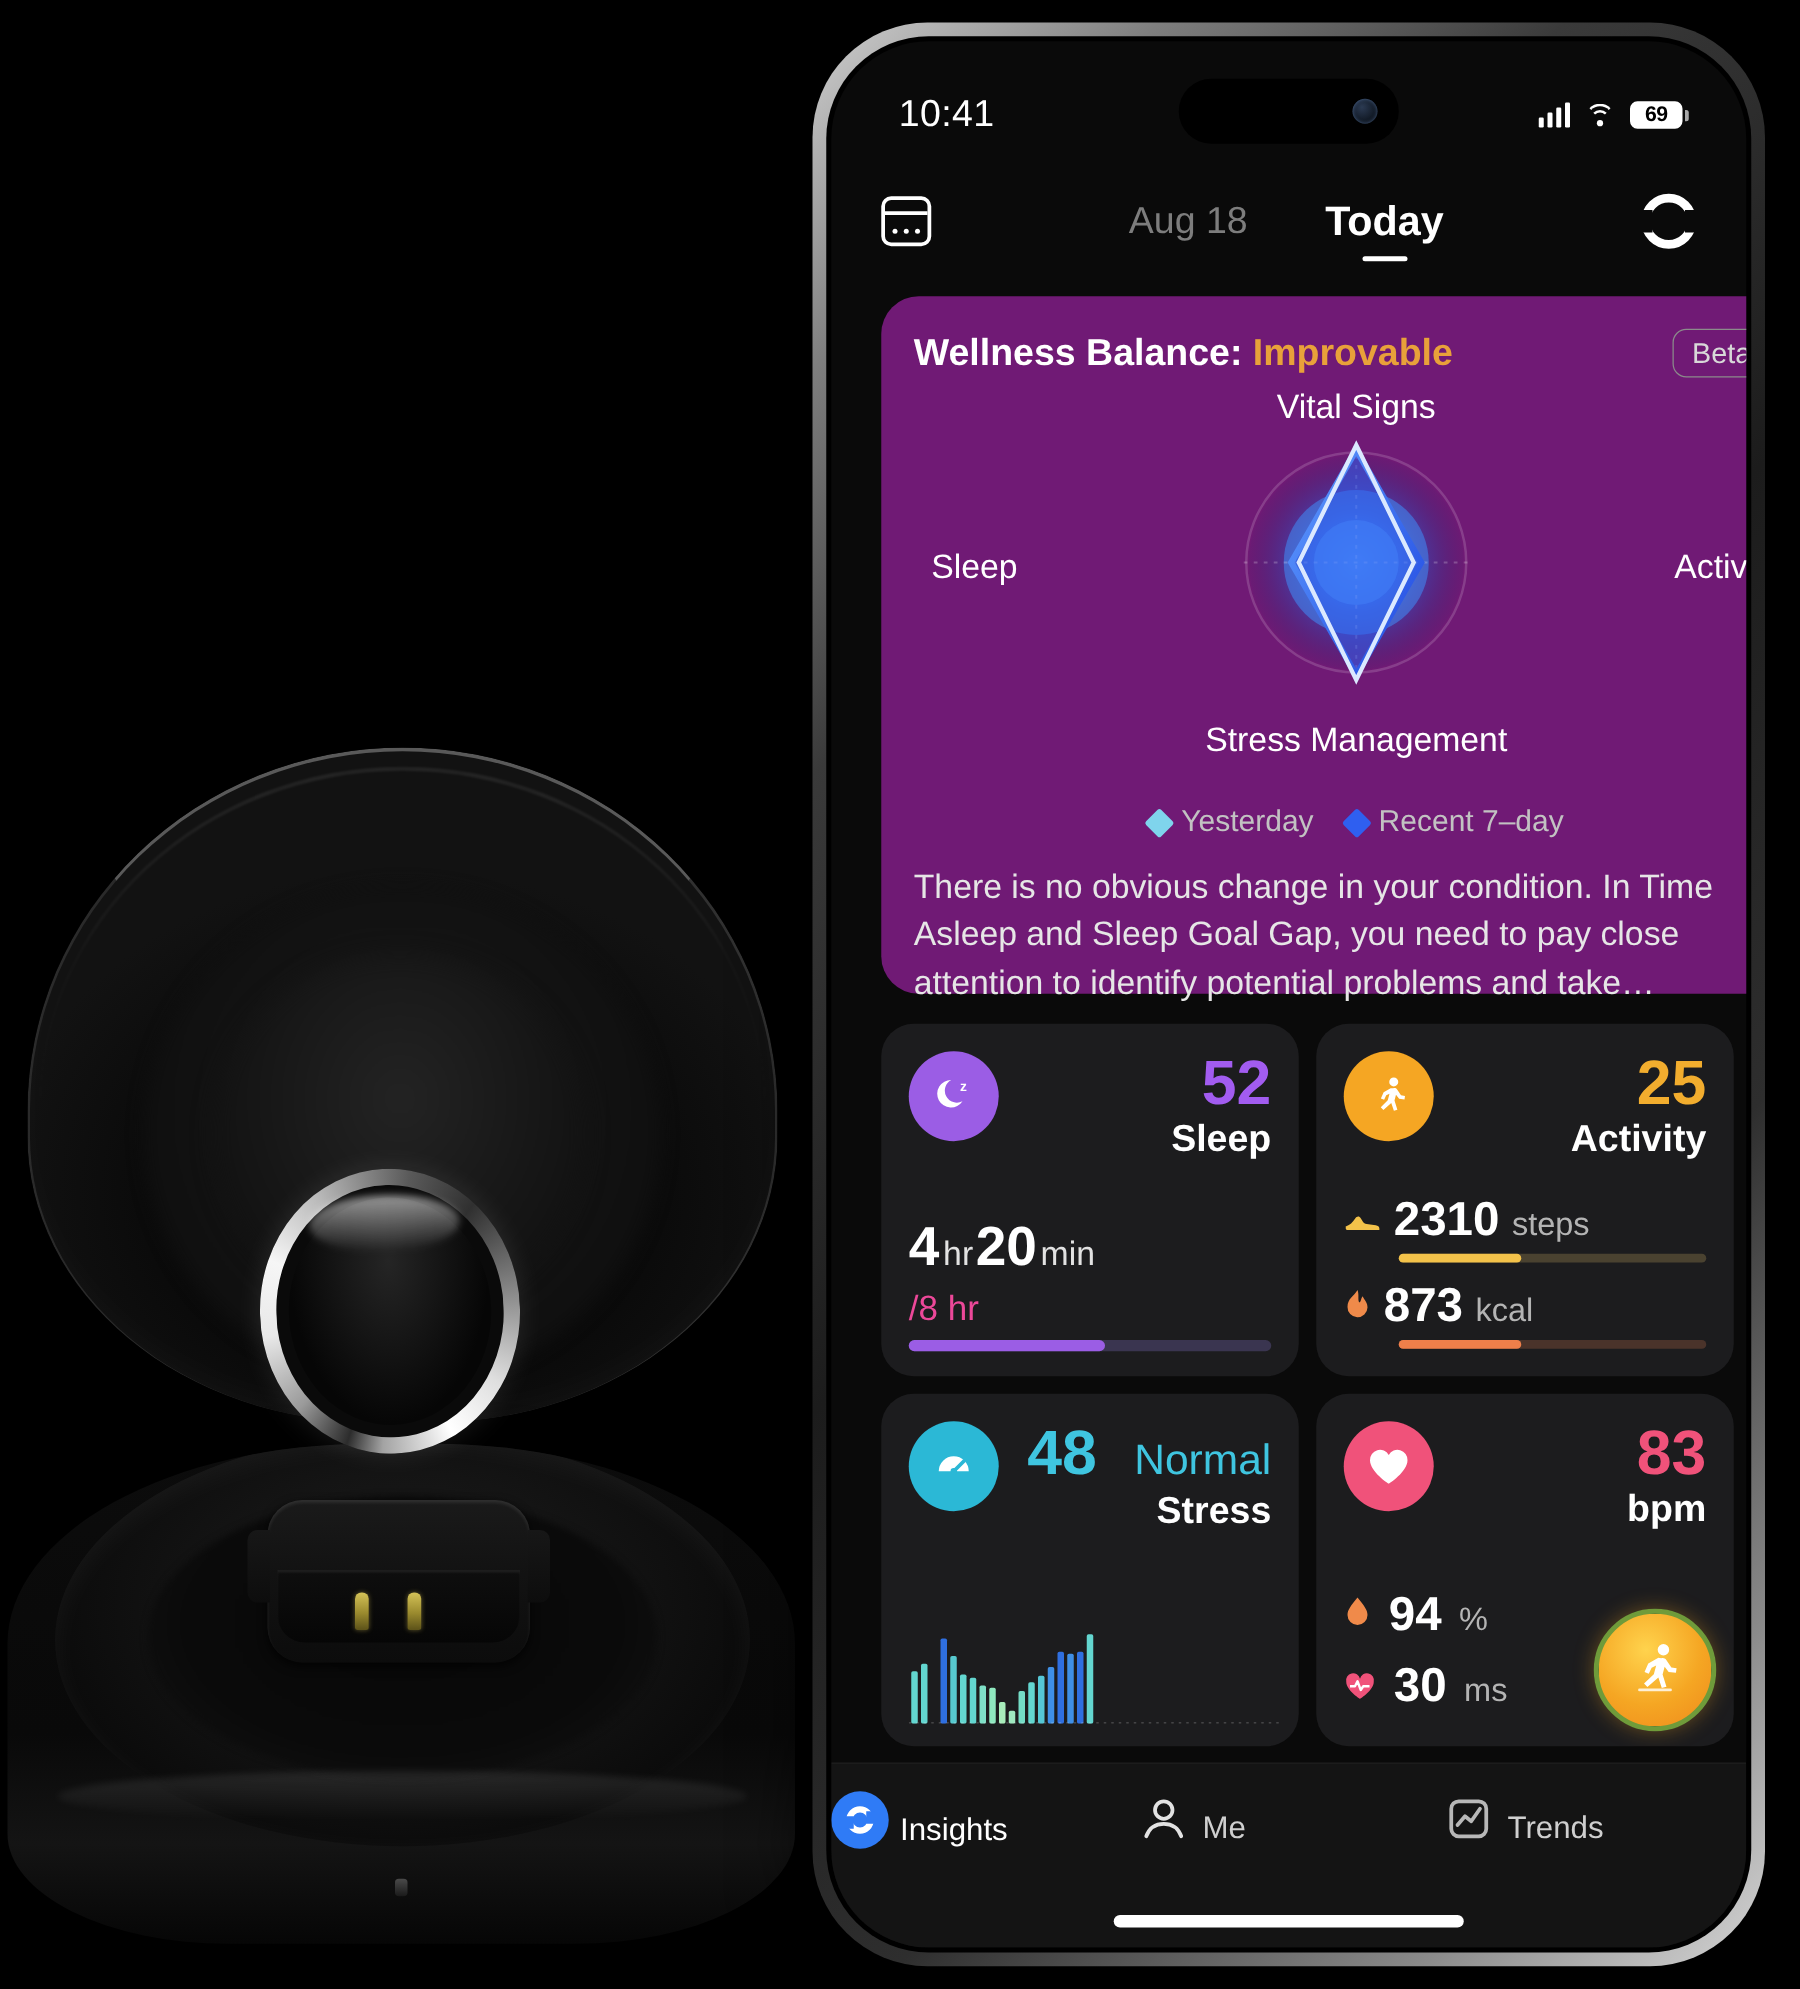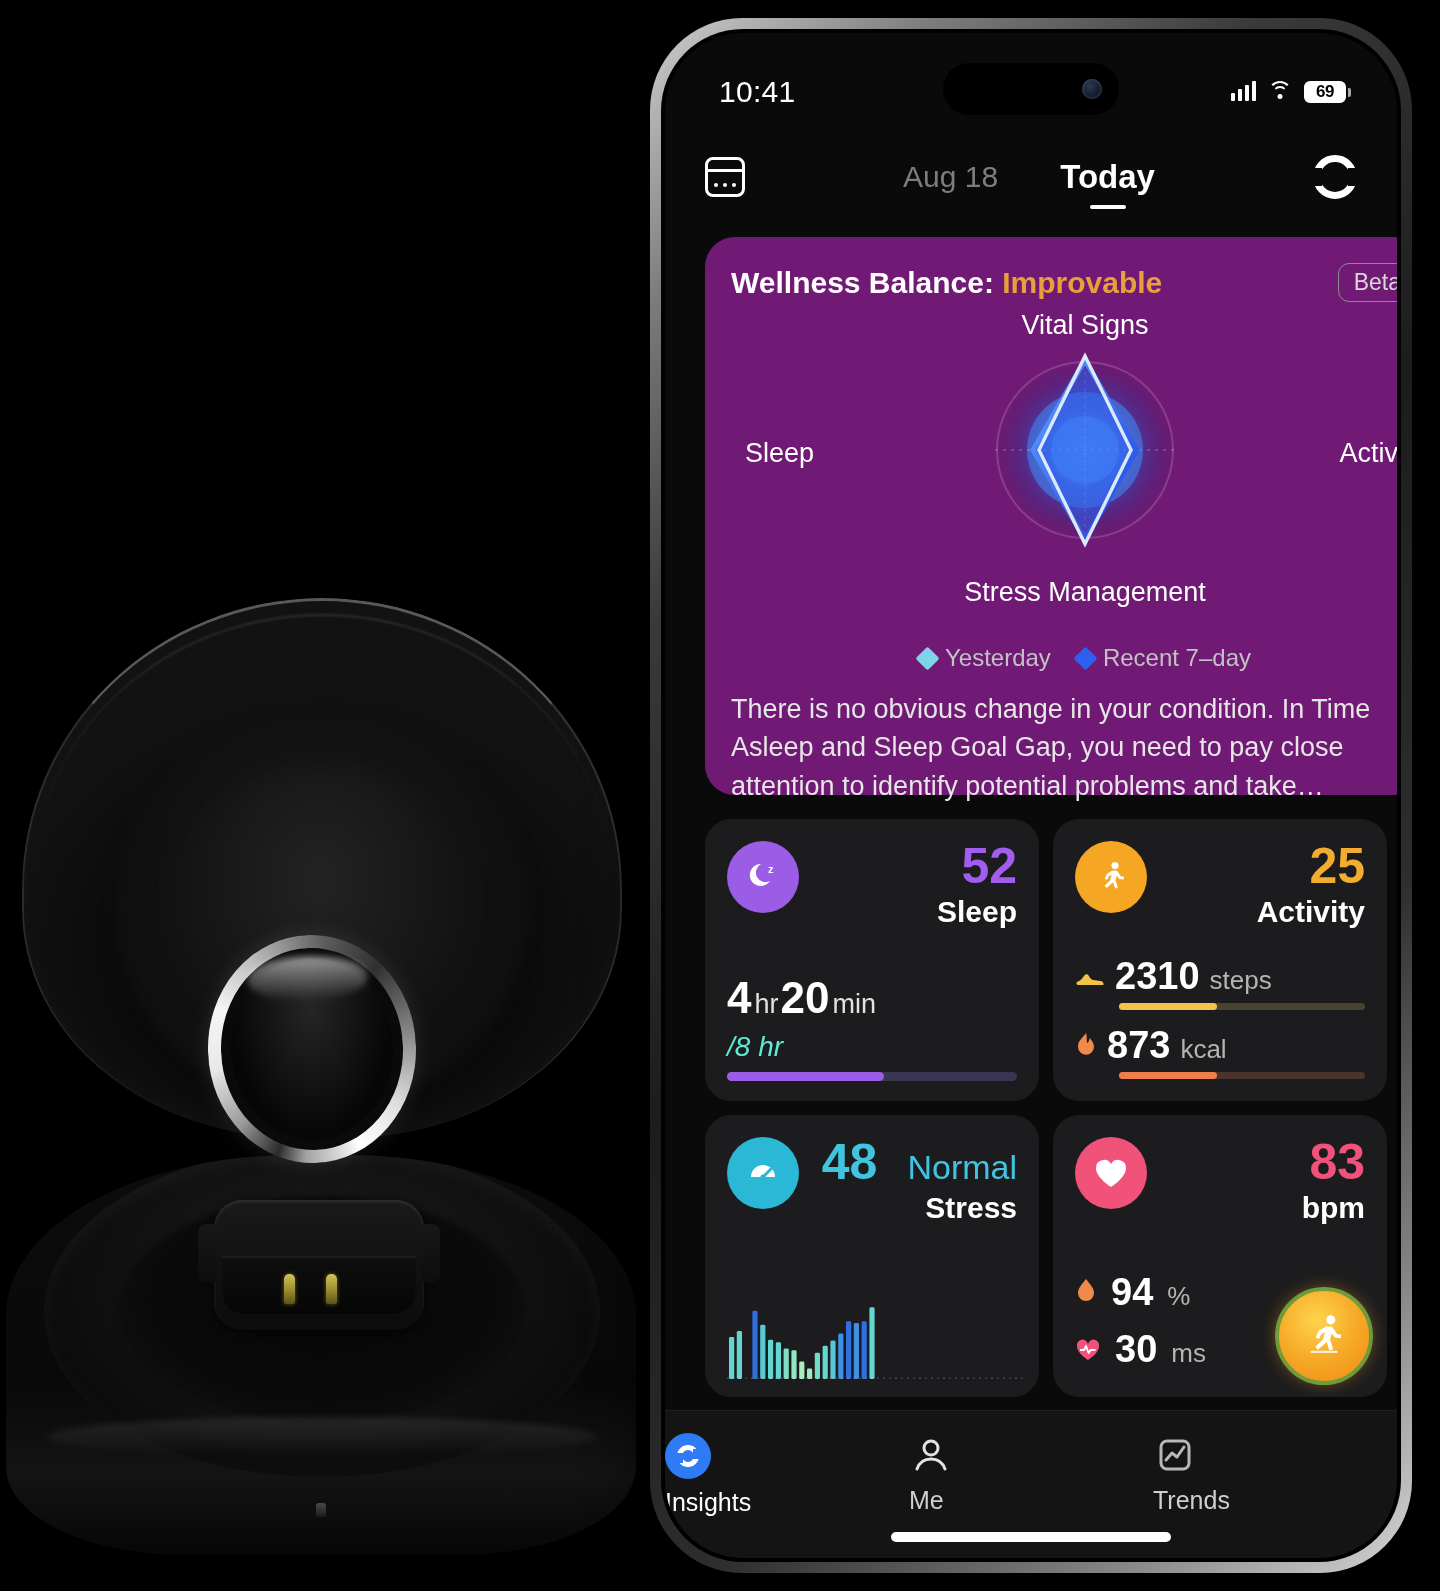--- a/index.html
+++ b/index.html
@@ -157,21 +157,21 @@
   }
 
   
   .statusbar {
     position:absolute; left:0; top:0; width:100%; height:92px;
     display:flex; align-items:center; justify-content:space-between;
     padding: 26px 46px 0 54px;
     color:#fff;
   }
   .sb-time { font-size:30px; font-weight:400; letter-spacing:0.3px; }
-  .sb-right { display:flex; gap:12px; }
+  .sb-right { display:flex; align-items:center; gap:12px; }
   .bars { display:flex; align-items:flex-end; gap:3px; height:20px; }
   .bars i { display:block; width:4px; background:#fff; border-radius:1px; }
   .bars i:nth-child(1){height:8px}
   .bars i:nth-child(2){height:12px}
   .bars i:nth-child(3){height:16px}
   .bars i:nth-child(4){height:20px}
   .wifi { width:24px; height:18px; position:relative; }
   .wifi span { position:absolute; left:50%; border:2.6px solid #fff; border-bottom-color:transparent;
                border-left-color:transparent; border-right-color:transparent; border-radius:50%; transform:translateX(-50%); }
   .wifi span:nth-child(1){ width:24px; height:24px; top:0; }
@@ -247,21 +247,21 @@
   .badge { width:72px; height:72px; border-radius:50%; display:flex; align-items:center; justify-content:center; }
   .mc-right { text-align:right; }
   .mc-score { font-size:50px; font-weight:700; line-height:1; }
   .mc-name { font-size:30px; color:#fff; font-weight:700; margin-top:4px; }
   .mc-score-row { display:flex; align-items:baseline; justify-content:flex-end; gap:30px; }
   .mc-status { font-size:34px; font-weight:500; }
 
   .sleep-big { position:absolute; left:22px; bottom:78px; color:#fff; }
   .sleep-big .n { font-size:44px; font-weight:700; }
   .sleep-big .u { font-size:27px; font-weight:400; color:#e2e2e2; margin:0 2px 0 3px; }
-  .sleep-goal { position:absolute; left:22px; bottom:38px; color:#5eead4; font-size:28px;font-style:italic; }
+  .sleep-goal { position:absolute; left:22px; bottom:38px; color:#ec4899; font-size:28px; }
   .bar-track { position:absolute; left:22px; right:22px; bottom:20px; height:9px; border-radius:5px; background:#3a3550; }
   .bar-fill { height:100%; border-radius:5px; background:#9b5de5; }
 
   .act-rows { position:absolute; left:22px; right:22px; bottom:22px; }
   .act-row { margin-bottom:14px; }
   .act-row:last-child { margin-bottom:0; }
   .act-line { display:flex; align-items:baseline; gap:10px; }
   .act-ico { font-size:26px; line-height:1; }
   .act-val { color:#fff; font-size:38px; font-weight:700; }
   .act-unit { color:#b4b4b4; font-size:26px; }
@@ -282,21 +282,21 @@
     display:flex; align-items:center; justify-content:center;
     box-shadow: 0 0 16px rgba(245,166,35,0.35);
   }
 
   
   .tabbar {
     position:absolute; left:0; bottom:0; width:100%; height:148px;
     background:#141414; display:flex; align-items:flex-start; padding-top:22px;
     border-top:1px solid rgba(255,255,255,0.05);
   }
-  .tab { flex:1; display:flex; flex-direction:column; align-items:flex-start; gap:9px; }
+  .tab { flex:1; display:flex; flex-direction:row; align-items:flex-end; gap:9px; }
   .tab-label { font-size:25px; }
   .tab.active .tab-label { color:#ffffff; }
   .tab .tab-label { color:#cfcfcf; }
   .tab-ico-insights { width:46px; height:46px; border-radius:50%; background:#2f7bf6;
     display:flex; align-items:center; justify-content:center; }
   .tab-ico-insights .ir { width:22px; height:22px; border-radius:50%; border:5px solid #fff; position:relative; }
   .tab-ico-insights .ir:before { content:""; position:absolute; left:-6px; top:3px; width:7px; height:10px; background:#2f7bf6; }
   .tab-ico-insights .ir:after { content:""; position:absolute; right:-6px; bottom:3px; width:7px; height:10px; background:#2f7bf6; }
 
   .home-ind { position:absolute; left:50%; transform:translateX(-50%); bottom:16px; width:280px; height:10px; border-radius:5px; background:#fff; }

